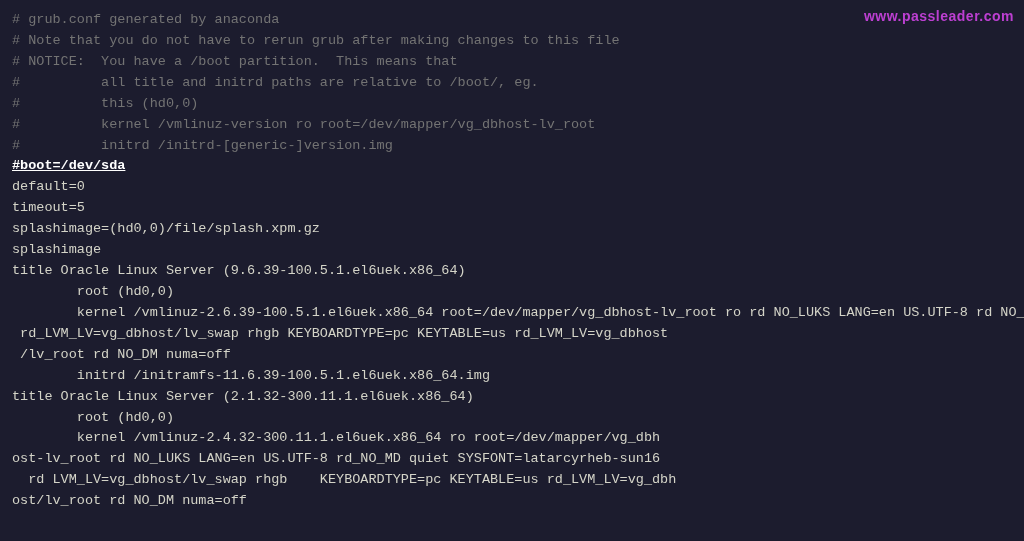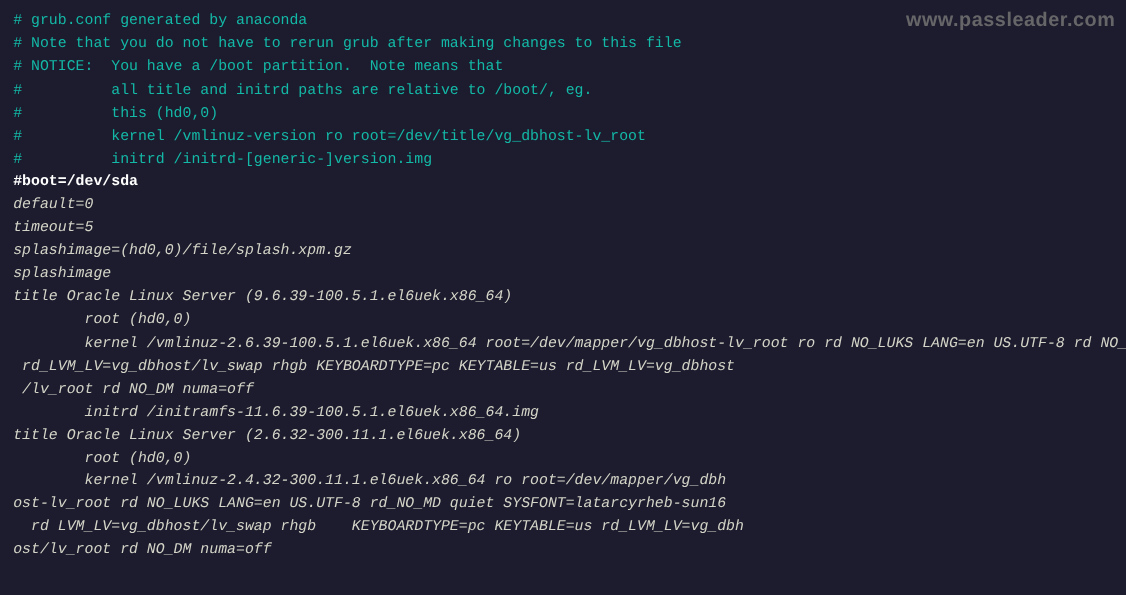--- a/index.html
+++ b/index.html
@@ -21,65 +21,65 @@
       height: 541px;
       background-color: #1c1c2e;
       position: relative;
       overflow: hidden;
     }
 
     .watermark {
       position: absolute;
       top: 8px;
       right: 10px;
-      color: #737373;
-      font-size: 18px;
+      color: #d946ef;
+      font-size: 14px;
       font-weight: bold;
       font-family: Arial, sans-serif;
       opacity: 0.85;
       z-index: 10;
       letter-spacing: 0.5px;
     }
 
     .code-block {
       padding: 10px 12px;
       color: #d4d4c8;
       font-size: 13.5px;
       line-height: 1.55;
       white-space: pre;
       font-family: 'Courier New', Courier, monospace;
     }
 
-    .comment { color: #14b8a6; }
-    .bold-white { color: #ffffff; font-weight: bold; }
-    .normal { color: #d4d4c8; font-style: italic; }
+    .comment { color: #737373; }
+    .bold-white { color: #ffffff; font-weight: bold; text-decoration: underline; }
+    .normal { color: #d4d4c8; }
   </style>
 </head>
 <body>
 
 <div class="terminal">
   <div class="watermark">www.passleader.com</div>
   <div class="code-block"><span class="comment"># grub.conf generated by anaconda</span>
 <span class="comment"># Note that you do not have to rerun grub after making changes to this file</span>
-<span class="comment"># NOTICE:  You have a /boot partition.  Note means that</span>
+<span class="comment"># NOTICE:  You have a /boot partition.  This means that</span>
 <span class="comment">#          all title and initrd paths are relative to /boot/, eg.</span>
 <span class="comment">#          this (hd0,0)</span>
-<span class="comment">#          kernel /vmlinuz-version ro root=/dev/title/vg_dbhost-lv_root</span>
+<span class="comment">#          kernel /vmlinuz-version ro root=/dev/mapper/vg_dbhost-lv_root</span>
 <span class="comment">#          initrd /initrd-[generic-]version.img</span>
 <span class="bold-white">#boot=/dev/sda</span>
 <span class="normal">default=0</span>
 <span class="normal">timeout=5</span>
 <span class="normal">splashimage=(hd0,0)/file/splash.xpm.gz</span>
 <span class="normal">splashimage</span>
 <span class="normal">title Oracle Linux Server (9.6.39-100.5.1.el6uek.x86_64)</span>
 <span class="normal">        root (hd0,0)</span>
 <span class="normal">        kernel /vmlinuz-2.6.39-100.5.1.el6uek.x86_64 root=/dev/mapper/vg_dbhost-lv_root ro rd NO_LUKS LANG=en US.UTF-8 rd NO_MD quiet SYSFONT=latarcyrheb-sun16
  rd_LVM_LV=vg_dbhost/lv_swap rhgb KEYBOARDTYPE=pc KEYTABLE=us rd_LVM_LV=vg_dbhost
  /lv_root rd NO_DM numa=off</span>
 <span class="normal">        initrd /initramfs-11.6.39-100.5.1.el6uek.x86_64.img</span>
-<span class="normal">title Oracle Linux Server (2.6.32-300.11.1.el6uek.x86_64)</span>
+<span class="normal">title Oracle Linux Server (2.1.32-300.11.1.el6uek.x86_64)</span>
 <span class="normal">        root (hd0,0)</span>
 <span class="normal">        kernel /vmlinuz-2.4.32-300.11.1.el6uek.x86_64 ro root=/dev/mapper/vg_dbh
 ost-lv_root rd NO_LUKS LANG=en US.UTF-8 rd_NO_MD quiet SYSFONT=latarcyrheb-sun16
   rd LVM_LV=vg_dbhost/lv_swap rhgb    KEYBOARDTYPE=pc KEYTABLE=us rd_LVM_LV=vg_dbh
 ost/lv_root rd NO_DM numa=off</span>
 </div>
 </div>
 
 </body></html>

